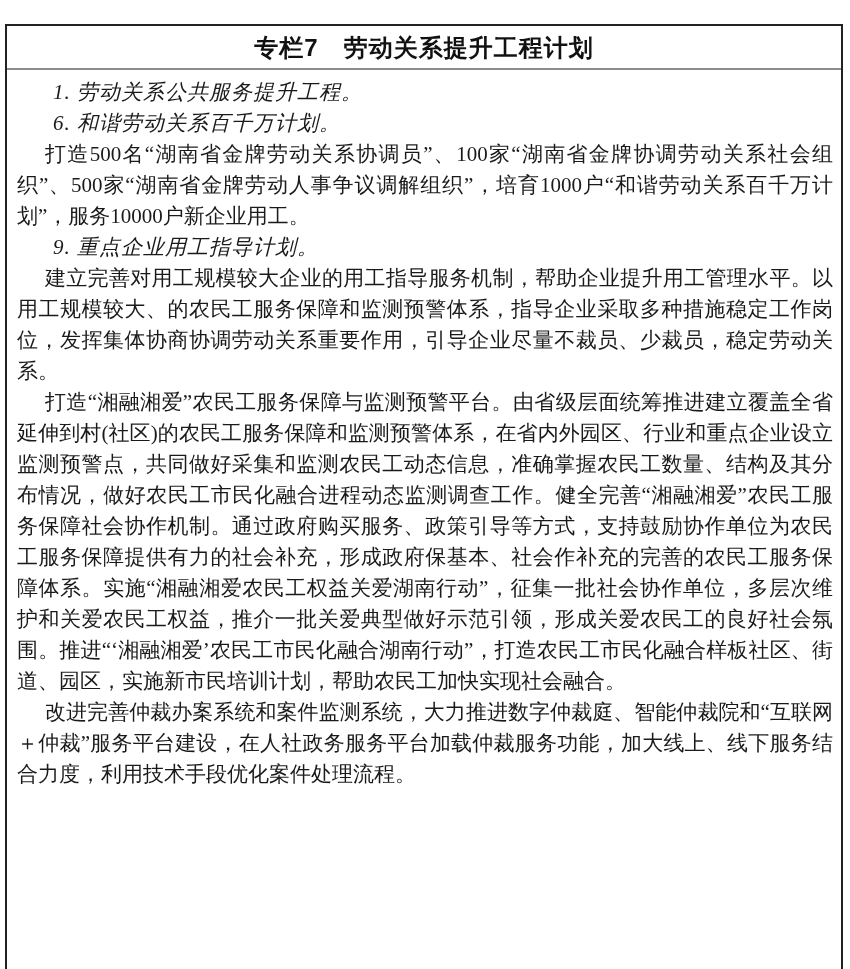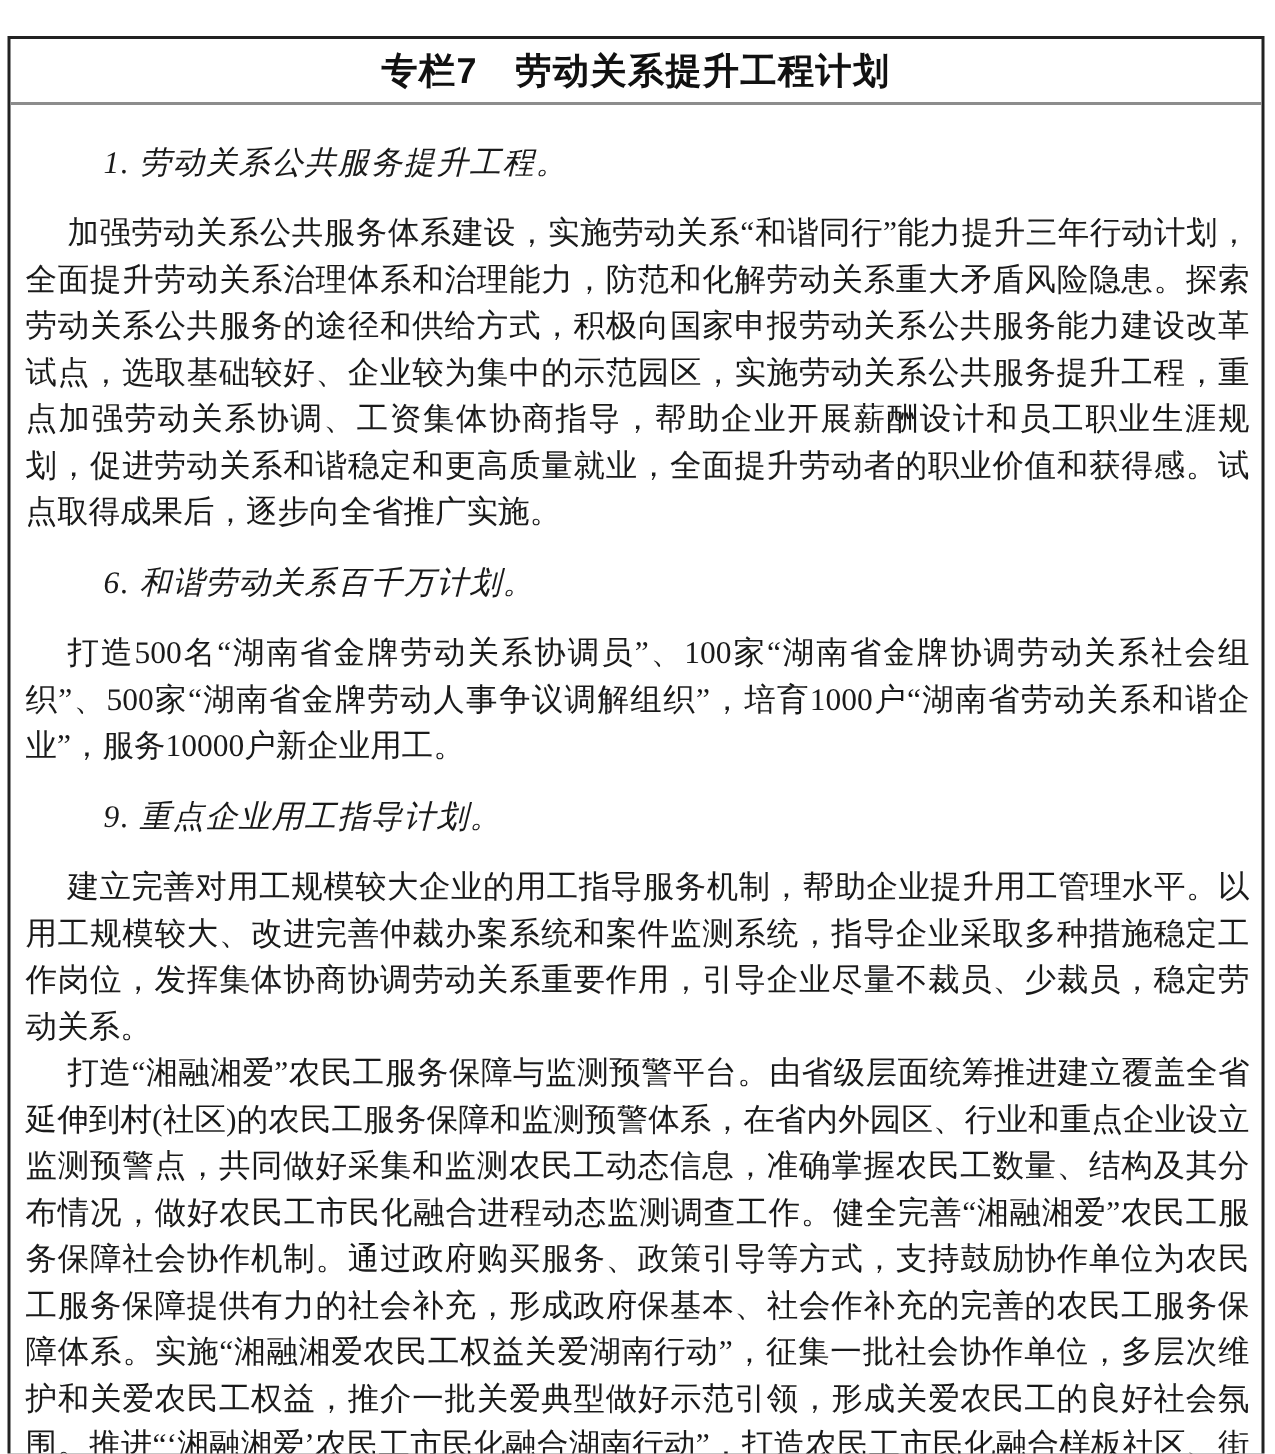--- a/index.html
+++ b/index.html
@@ -41,39 +41,38 @@
     height: 0;
     border-top: 2px solid #8c8c8c;
   }
   .panel-body {
     padding: 7px 8px 0 10px;
     font-size: 21px;
     line-height: 31px;
     text-align: justify;
   }
   .sec-heading {
-    margin: 16px;
+    margin: 0;
     text-indent: 36px;
     font-style: italic; 
     letter-spacing: 1px;
   }
   .sec-body {
     margin: 0;
     text-indent: 28px;
   }
 </style>
 </head>
 <body>
 
 <div class="panel">
   <div class="panel-title">专栏7　劳动关系提升工程计划</div>
   <div class="panel-divider"></div>
   <div class="panel-body">
       <p class="sec-heading">1. 劳动关系公共服务提升工程。</p>
-      <p class="sec-body">加强劳动关系公共服务体系建设，实施劳动关系“和谐同行”能力提升三年行动计划，全面提升劳动关系治理体系和治理能力，防范和化解劳动关系重大矛盾风险隐患。探索劳动关系公共服务的途径和供给方式，积极向国家申报劳动关系公共服务能力建设改革试点，选取基础较好、企业较为集中的示范园区，实施劳动关系公共服务提升工程，重点加强劳动关系协调、工资集体协商指导，帮助企业开展薪酬设计和员工职业生涯规划，促进劳动关系和谐稳定和更高质量就业，全面提升劳动者的职业价值和获得感。试点取得成果后，逐步向全省推广实施。</p>
       <p class="sec-heading">6. 和谐劳动关系百千万计划。</p>
-      <p class="sec-body">打造500名“湖南省金牌劳动关系协调员”、100家“湖南省金牌协调劳动关系社会组织”、500家“湖南省金牌劳动人事争议调解组织”，培育1000户“湖南省劳动关系和谐企业”，服务10000户新企业用工。</p>
+      <p class="sec-body">打造500名“湖南省金牌劳动关系协调员”、100家“湖南省金牌协调劳动关系社会组织”、500家“湖南省金牌劳动人事争议调解组织”，培育1000户“和谐劳动关系百千万计划”，服务10000户新企业用工。</p>
       <p class="sec-heading">9. 重点企业用工指导计划。</p>
-      <p class="sec-body">建立完善对用工规模较大企业的用工指导服务机制，帮助企业提升用工管理水平。以用工规模较大、改进完善仲裁办案系统和案件监测系统，指导企业采取多种措施稳定工作岗位，发挥集体协商协调劳动关系重要作用，引导企业尽量不裁员、少裁员，稳定劳动关系。</p>
+      <p class="sec-body">建立完善对用工规模较大企业的用工指导服务机制，帮助企业提升用工管理水平。以用工规模较大、的农民工服务保障和监测预警体系，指导企业采取多种措施稳定工作岗位，发挥集体协商协调劳动关系重要作用，引导企业尽量不裁员、少裁员，稳定劳动关系。</p>
       <p class="sec-body">打造“湘融湘爱”农民工服务保障与监测预警平台。由省级层面统筹推进建立覆盖全省延伸到村(社区)的农民工服务保障和监测预警体系，在省内外园区、行业和重点企业设立监测预警点，共同做好采集和监测农民工动态信息，准确掌握农民工数量、结构及其分布情况，做好农民工市民化融合进程动态监测调查工作。健全完善“湘融湘爱”农民工服务保障社会协作机制。通过政府购买服务、政策引导等方式，支持鼓励协作单位为农民工服务保障提供有力的社会补充，形成政府保基本、社会作补充的完善的农民工服务保障体系。实施“湘融湘爱农民工权益关爱湖南行动”，征集一批社会协作单位，多层次维护和关爱农民工权益，推介一批关爱典型做好示范引领，形成关爱农民工的良好社会氛围。推进“‘湘融湘爱’农民工市民化融合湖南行动”，打造农民工市民化融合样板社区、街道、园区，实施新市民培训计划，帮助农民工加快实现社会融合。</p>
       <p class="sec-body">改进完善仲裁办案系统和案件监测系统，大力推进数字仲裁庭、智能仲裁院和“互联网＋仲裁”服务平台建设，在人社政务服务平台加载仲裁服务功能，加大线上、线下服务结合力度，利用技术手段优化案件处理流程。</p>
     </div>
 </div>
 
 </body></html>

